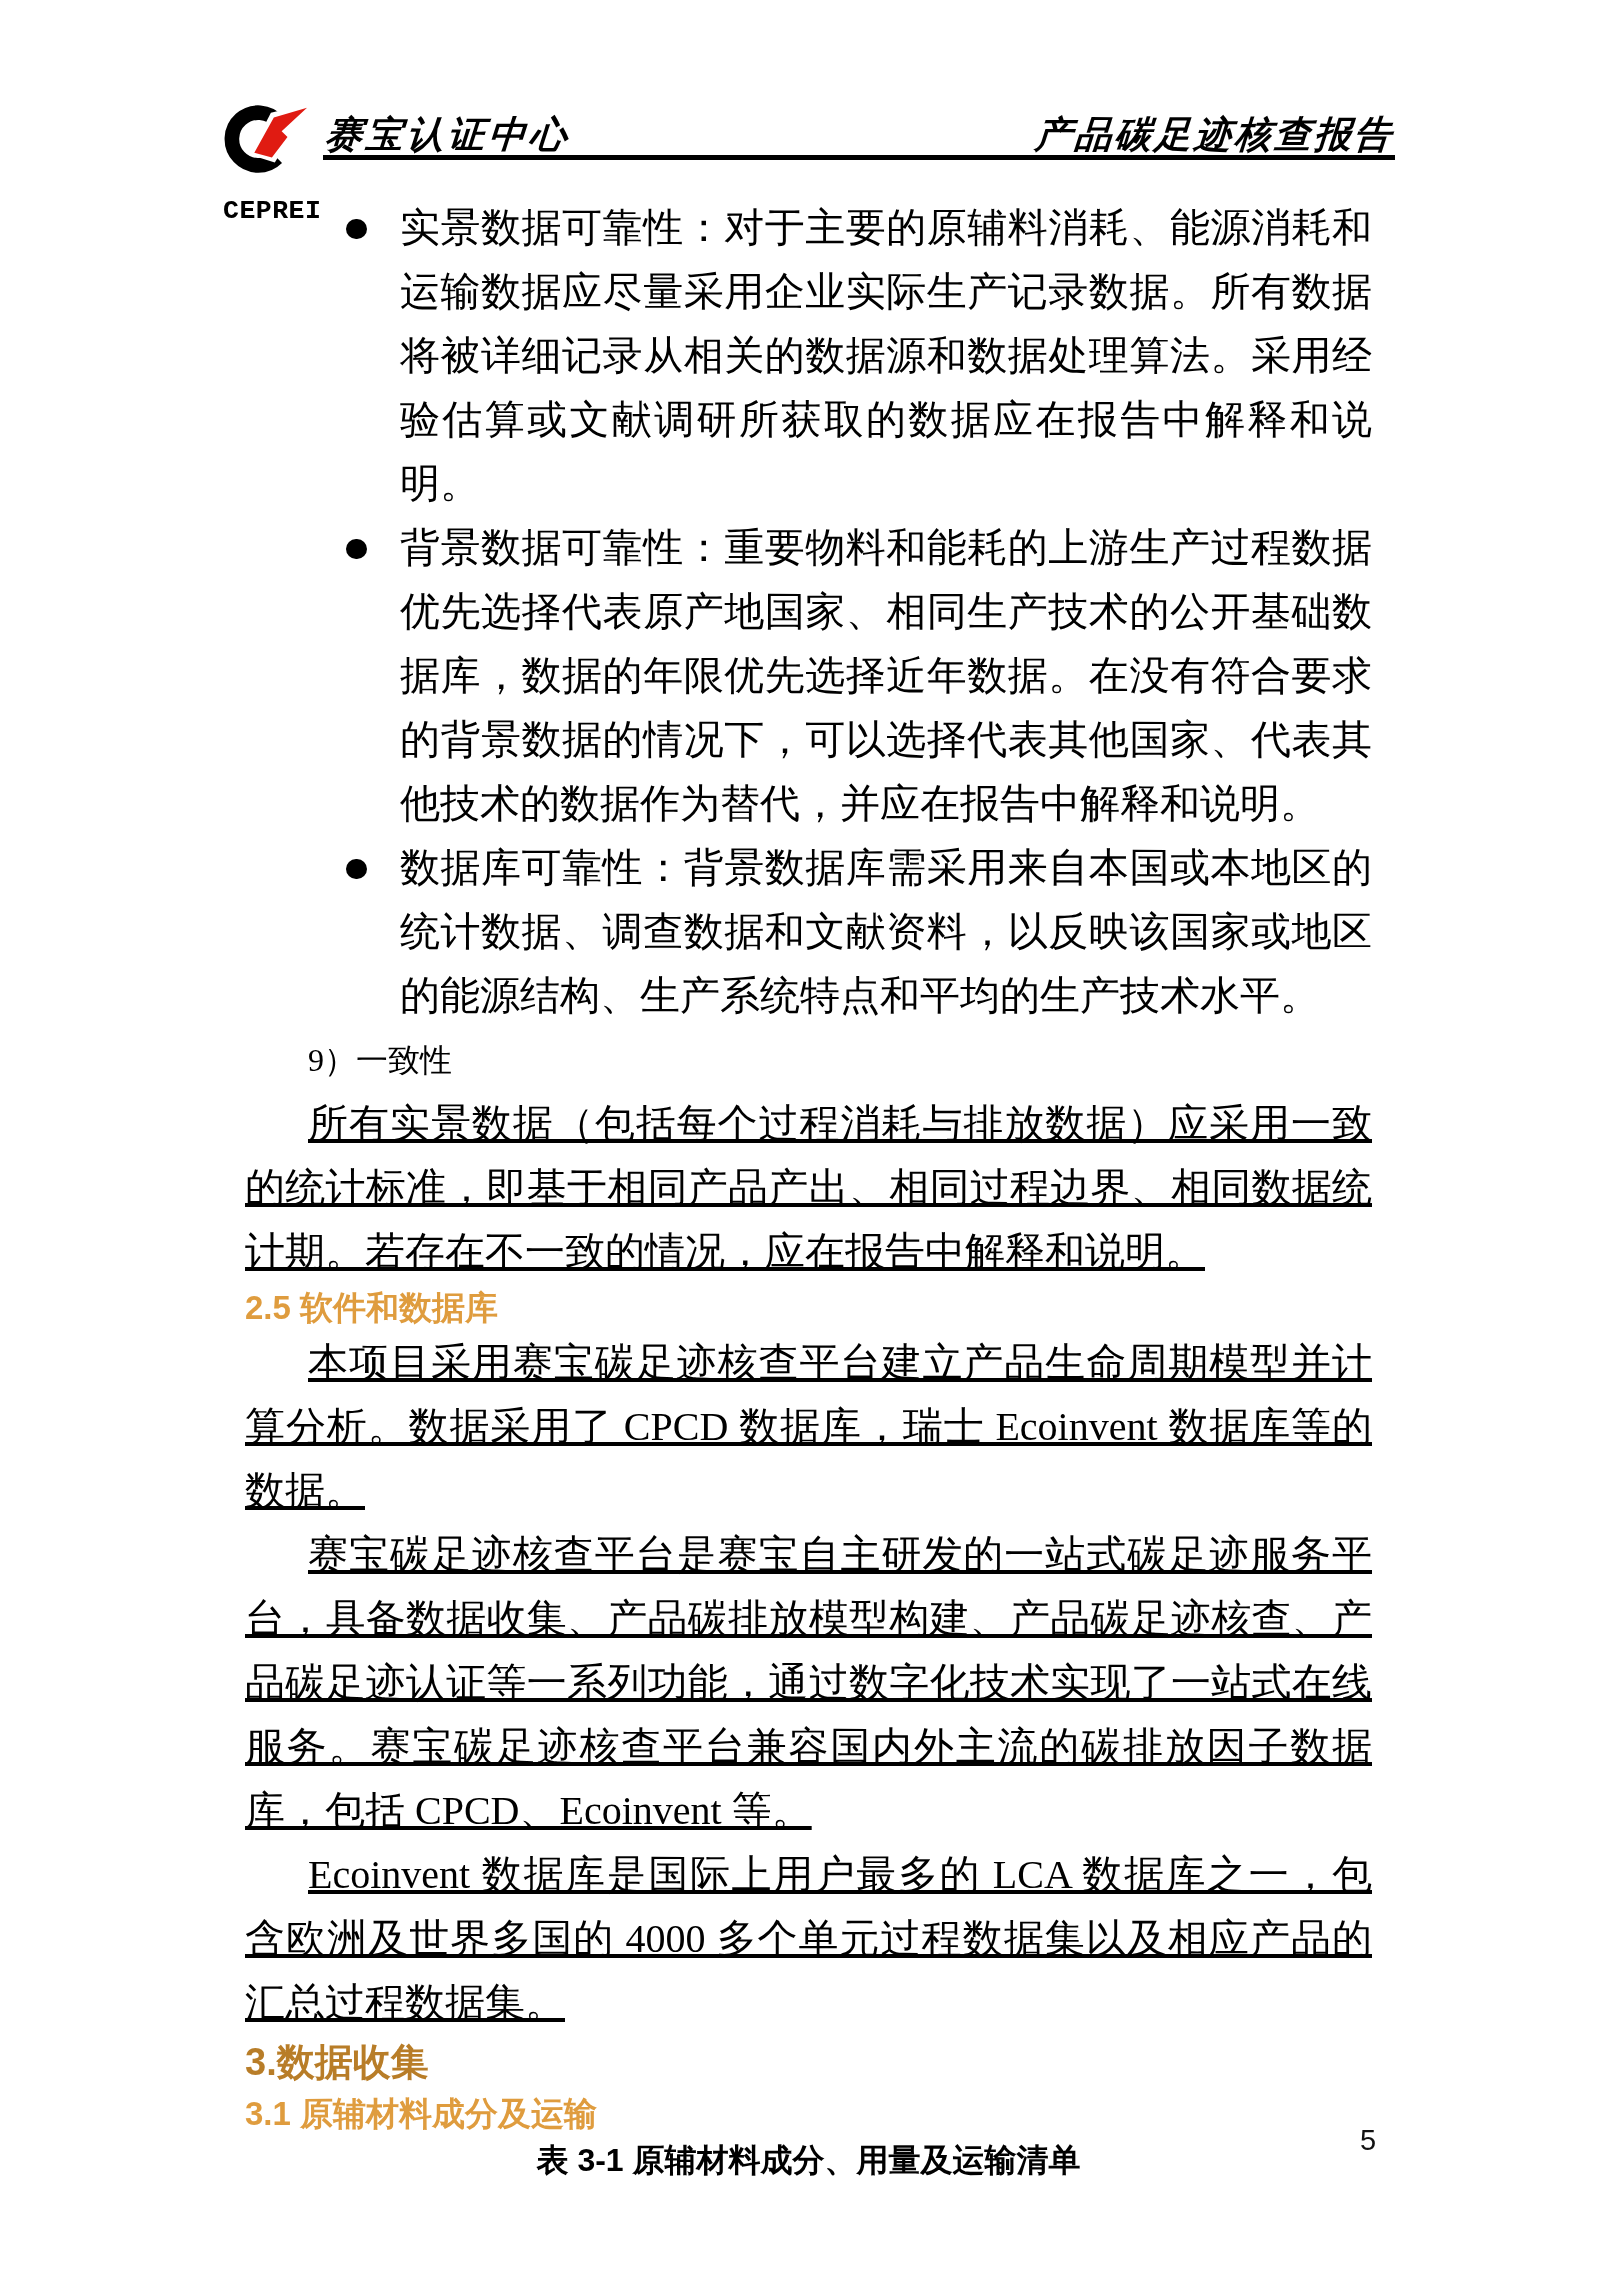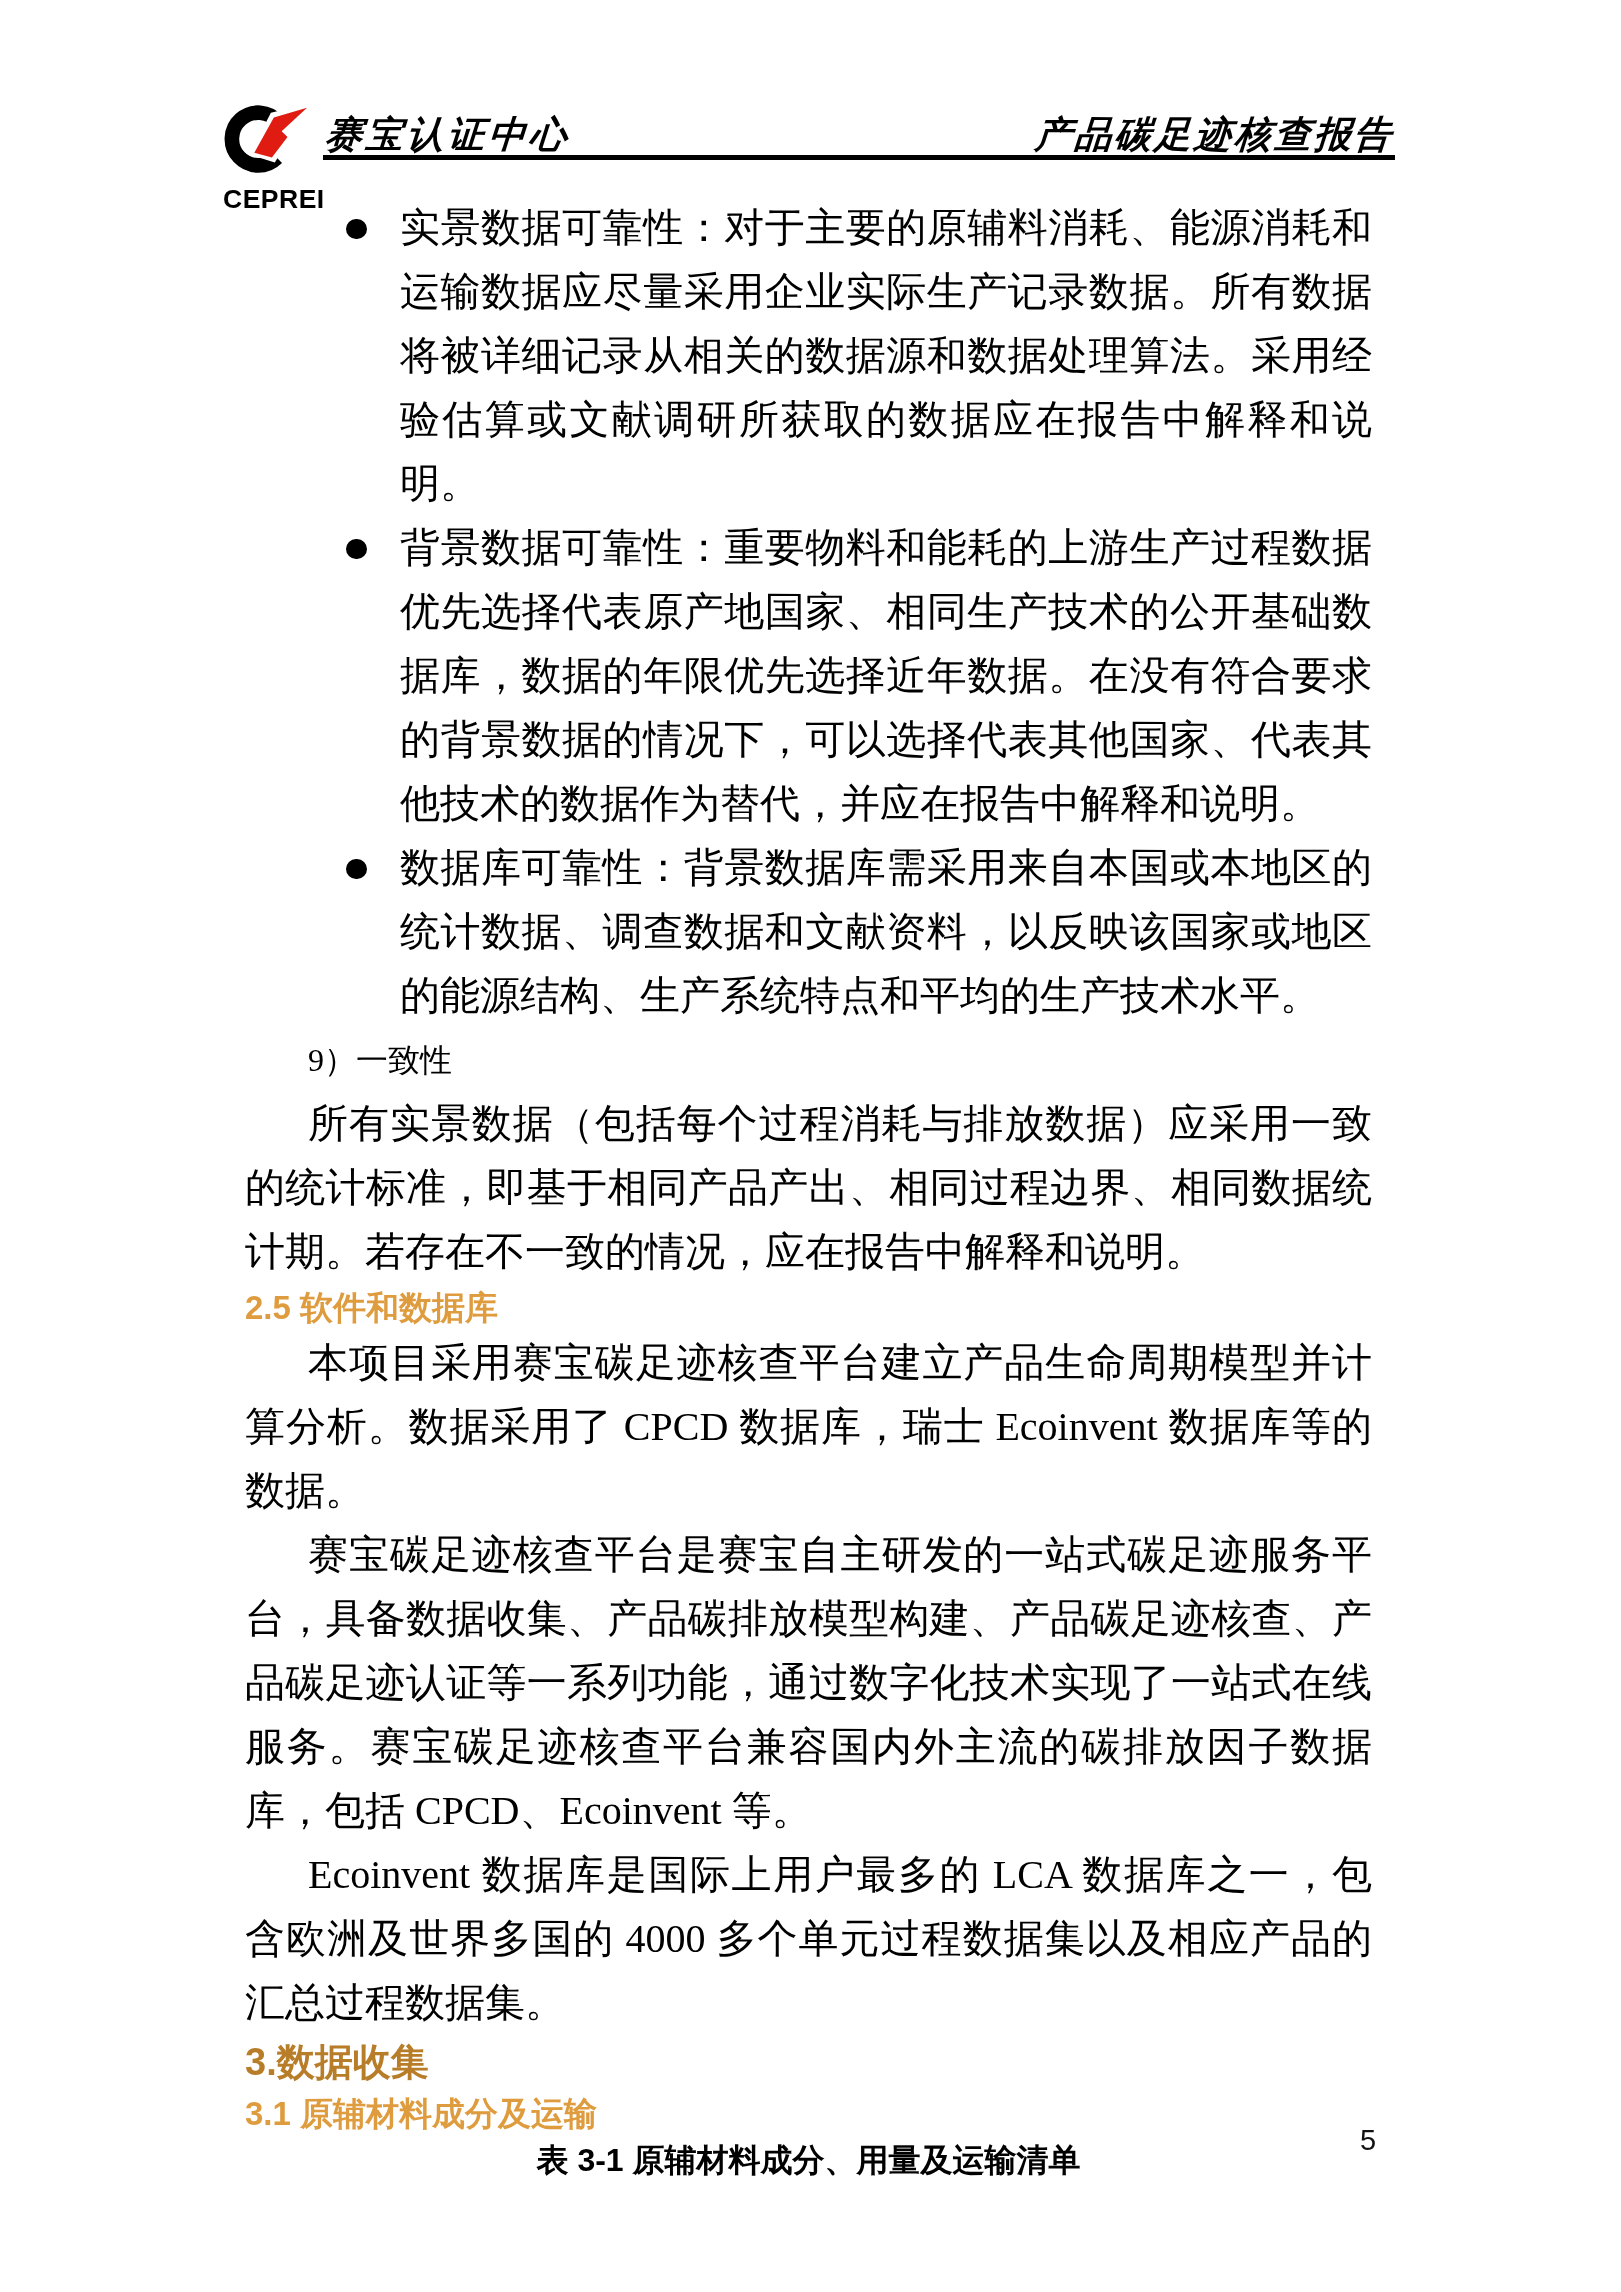--- a/index.html
+++ b/index.html
@@ -10,22 +10,22 @@
     margin:0 auto;
     overflow:hidden;
     font-family:"Liberation Serif","DejaVu Serif",serif;
     color:#000;
   }
 
   
   .logo-box{position:absolute;left:223px;top:100px;width:108px;height:108px;}
   .logo-box svg{display:block;}
   .logo-word{
-    margin-top:2px;
-    font-family:Liberation Sans, sans-serif;
+    margin-top:14px;
+    font-family:Liberation Mono, monospace;
     font-weight:bold;font-size:26.5px;letter-spacing:0.5px;color:#000;
   }
   .header-title-left{
     position:absolute;left:325px;top:110px;
     font-size:37px;font-weight:bold;font-style:italic;
     letter-spacing:3.9px;
     font-family:"Liberation Serif","DejaVu Serif",serif;
     transform:skewX(-4deg);
   }
   .header-title-right{
@@ -53,21 +53,21 @@
     width:20.6px;height:20.6px;border-radius:50%;background:#000;
   }
   .bullet-text,
   .body-par{
     font-size:40px;line-height:64px;
     text-align:justify;text-justify:inter-ideograph;
   }
   .numbered-line{
     font-size:32px;line-height:64px;text-indent:63px;
   }
-  .indent{text-indent:63px;}
+  .indent{text-indent:63px;text-decoration:underline;}
 
   .sec-gold{
     color:#DF9C3E;
     font-family:"Liberation Sans","DejaVu Sans",sans-serif;
     font-weight:bold;font-size:33px;line-height:47px;
   }
   .sec-25{margin-top:38px;}
   .sec-31{margin-top:55px;}
   .sec-brown{
     color:#B87D28;

